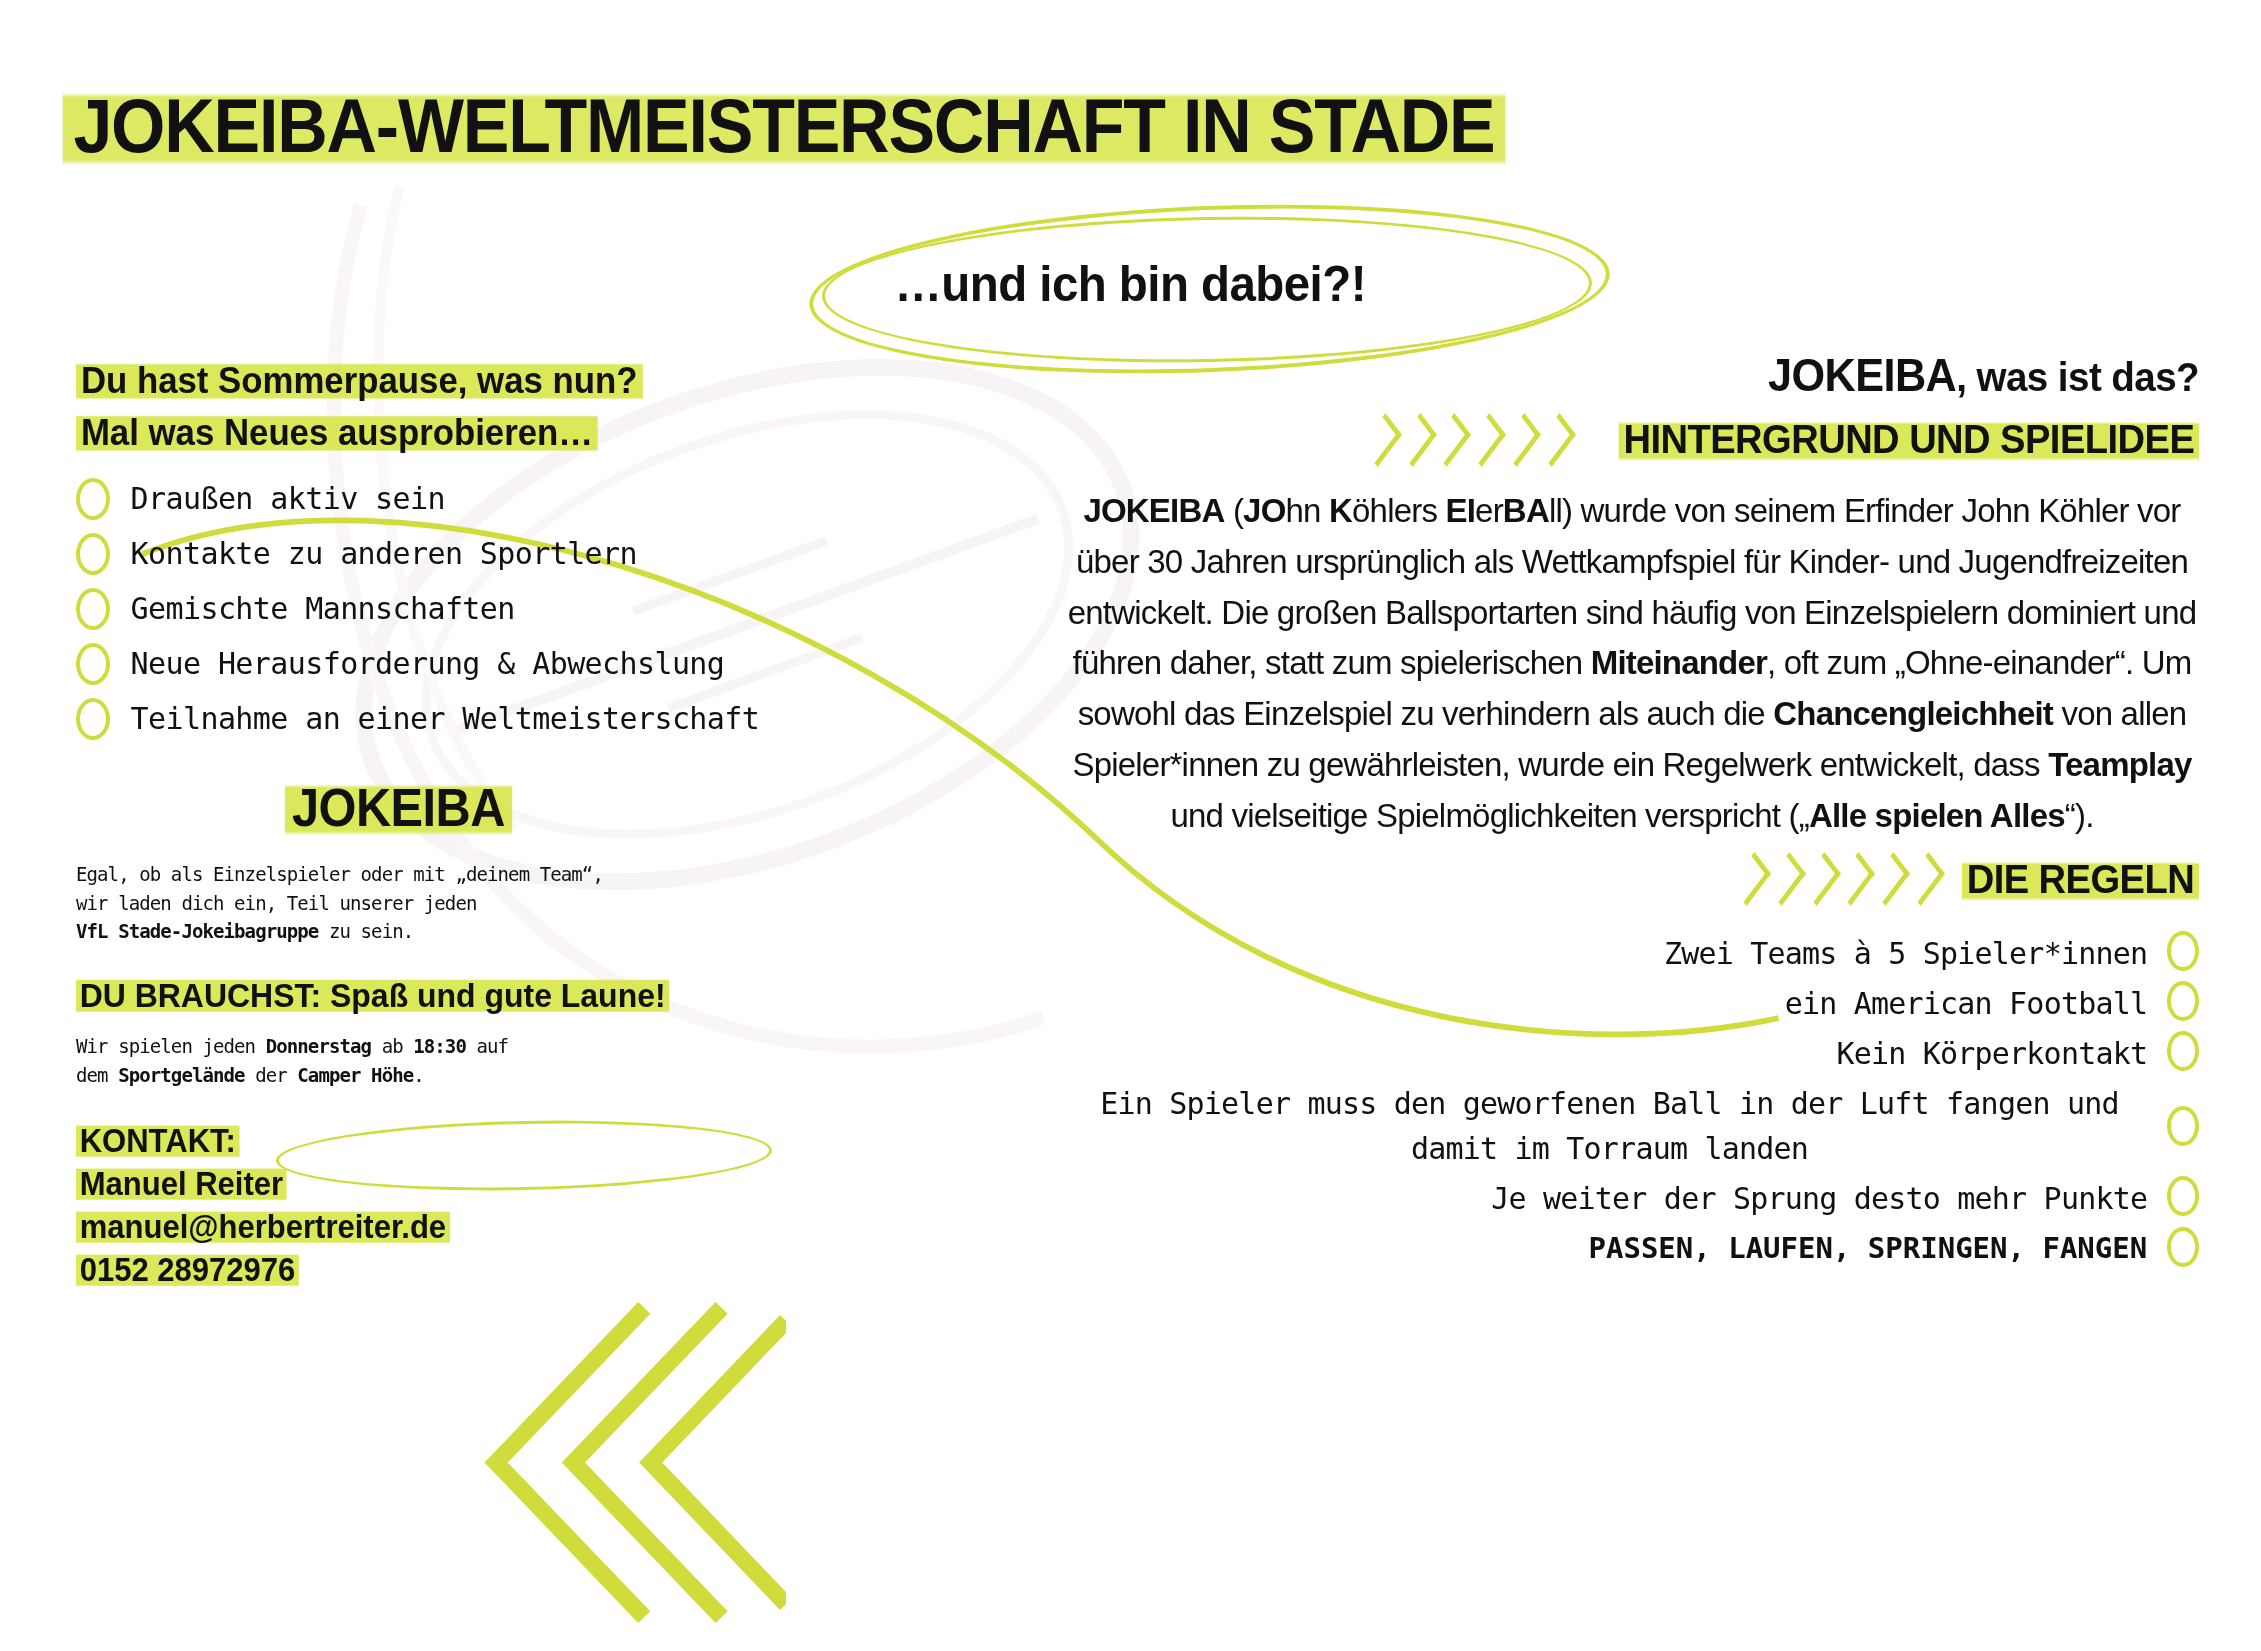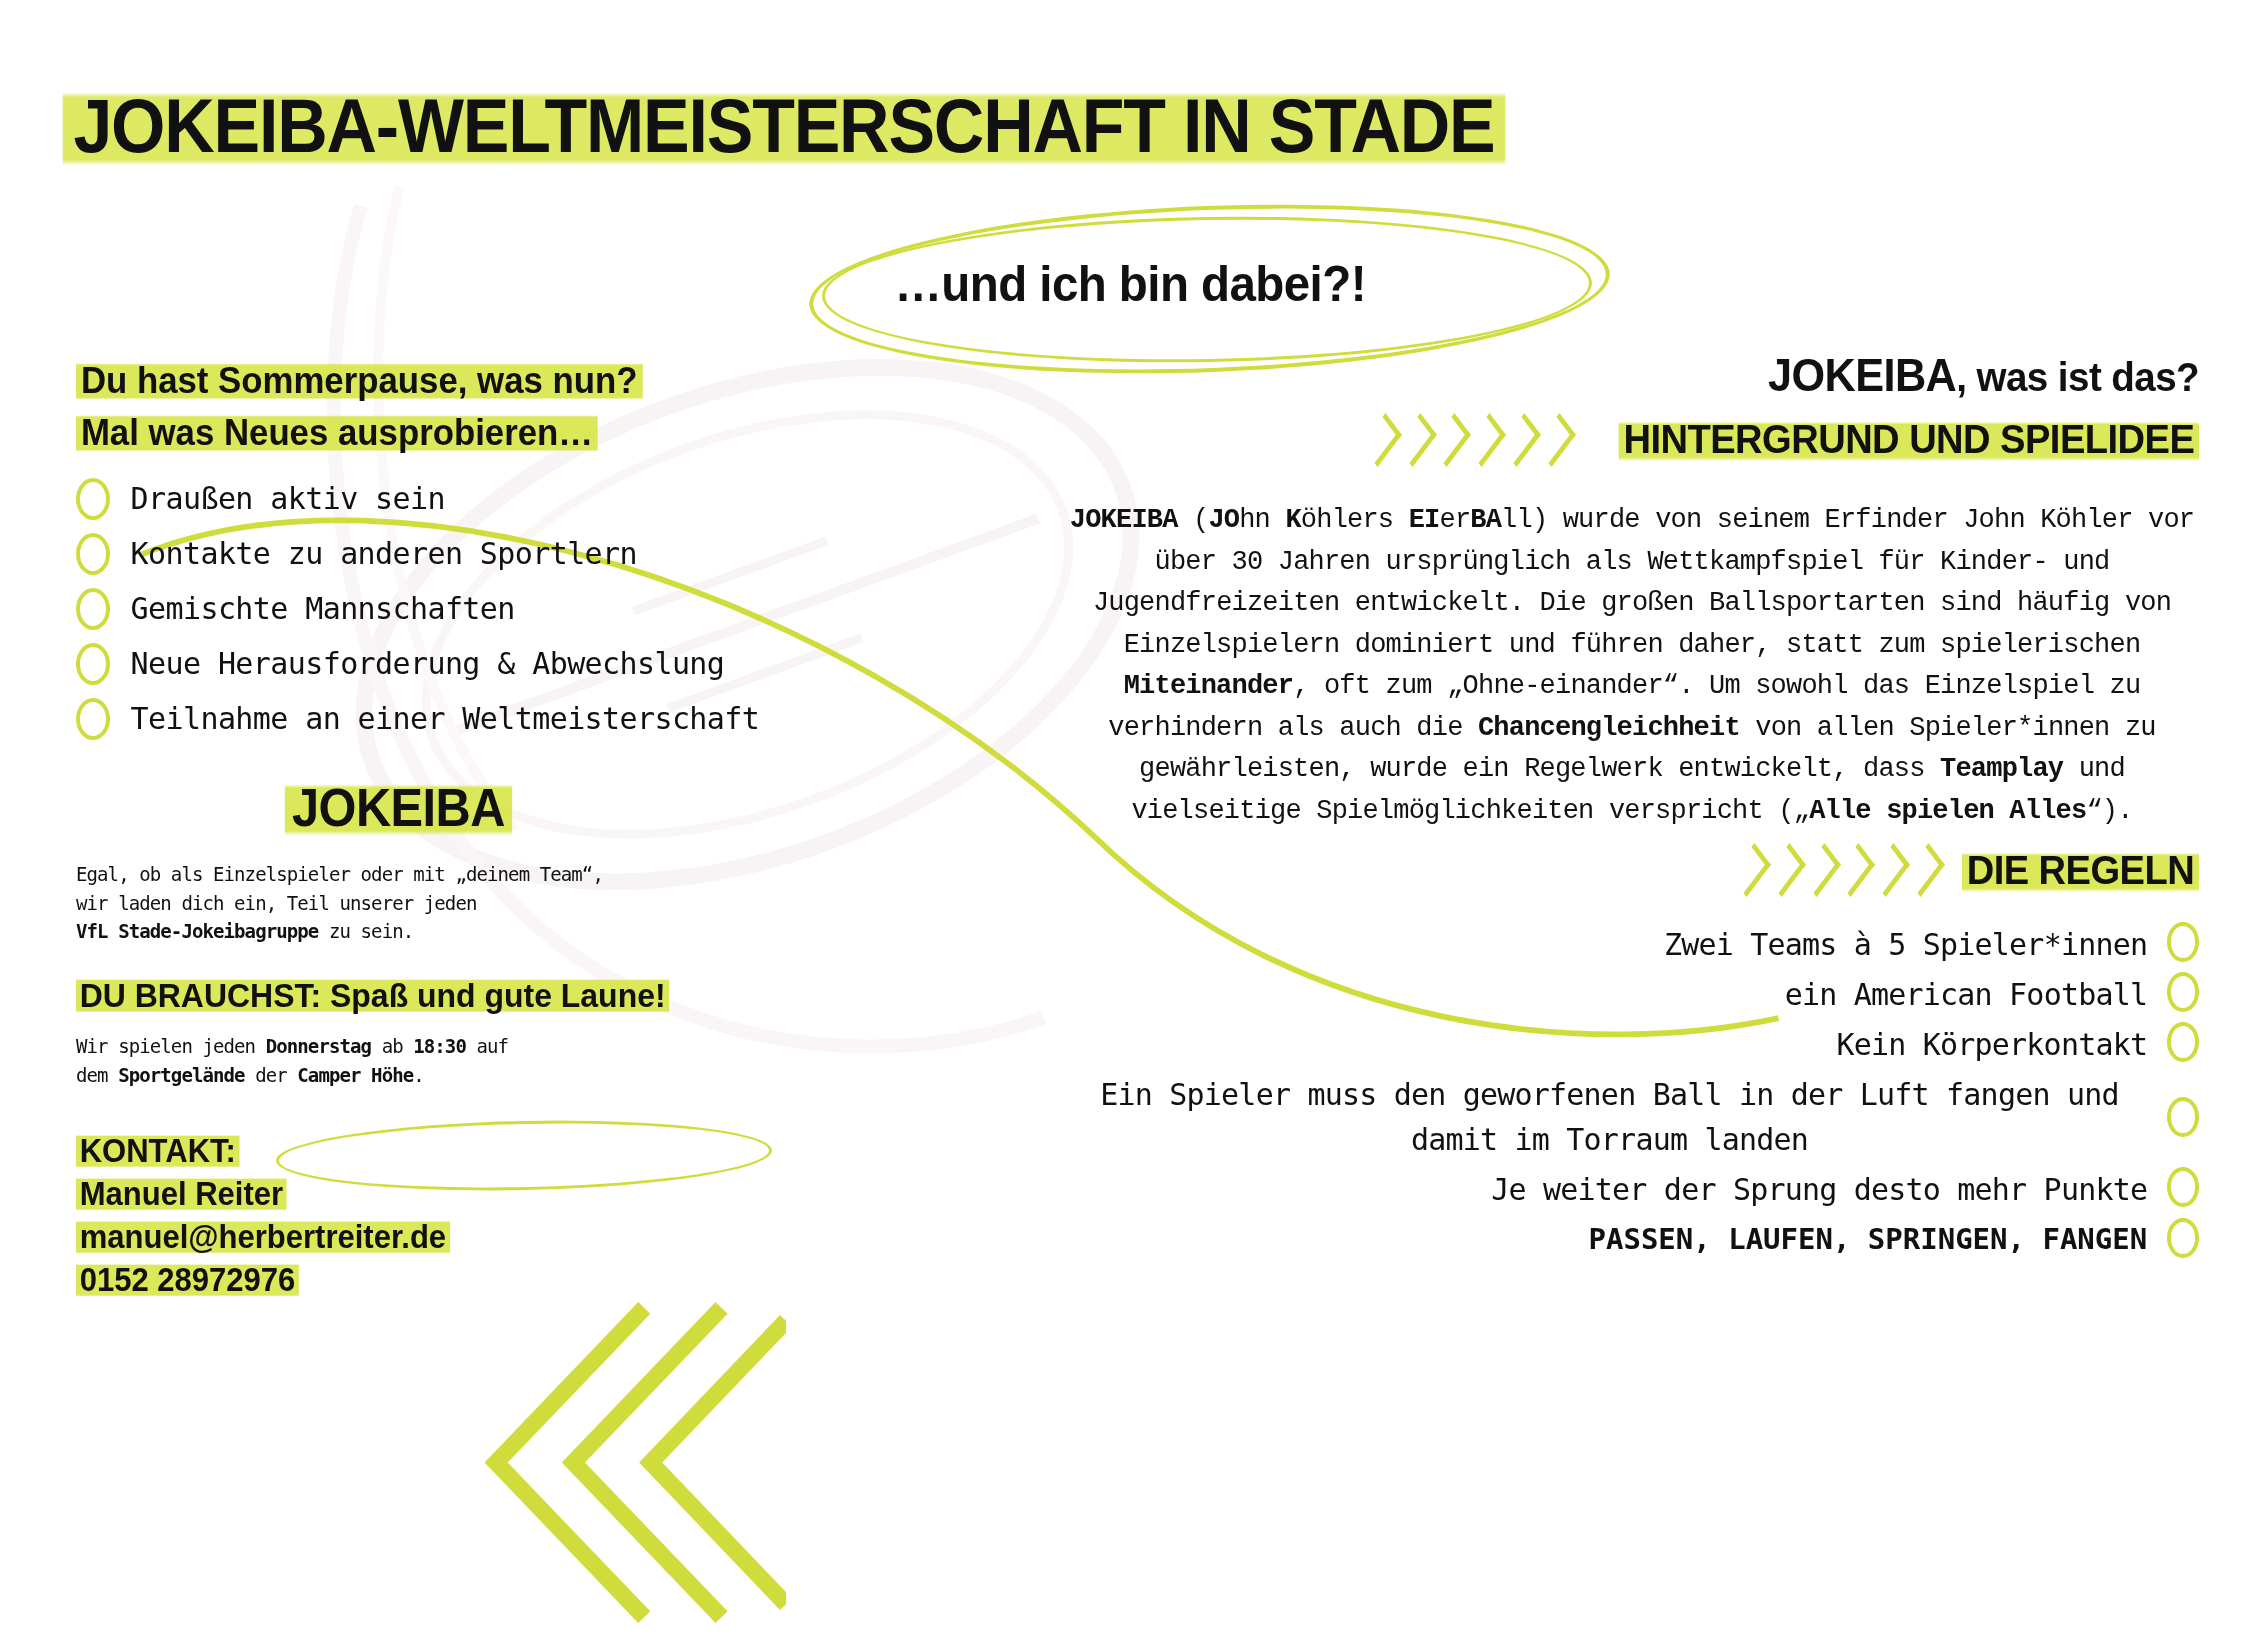--- a/index.html
+++ b/index.html
@@ -179,21 +179,21 @@
     top: 1121px;
     width: 490px;
     height: 63px;
     border: 3.9px solid #cfdc3c;
     border-radius: 50%;
     transform: rotate(-1.2deg);
     z-index: 4;
   }
 
   .kontakt {
-    margin-top: 40px;
+    margin-top: 30px;
   }
   .kontakt .k-line {
     font-weight: bold;
     font-size: 33px;
     line-height: 1.30;
     transform: scaleX(0.94);
     transform-origin: left center;
     display: block;
   }
   .kontakt .k-line span.hl { padding: 0 3.9px; }
@@ -241,23 +241,23 @@
     width: 22px;
     height: 35px;
     border-right: 5.8px solid #cfdc3c;
     border-top: 5.8px solid #cfdc3c;
     transform: rotate(45deg) skew(8deg, 8deg);
     display: inline-block;
     margin-right: 6.4px;
   }
 
   .rc-body {
-    margin-top: 37px;
-    font-family: Liberation Mono, monospace;
-    font-size: 27px;
+    margin-top: 23px;
+    font-family: Liberation Sans, sans-serif;
+    font-size: 33px;
     line-height: 1.54;
     letter-spacing: -0.8px;
     text-align: center;
   }
   .rc-body b { font-weight: bold; }
 
   .regeln-head {
   }
 
   .rules {

